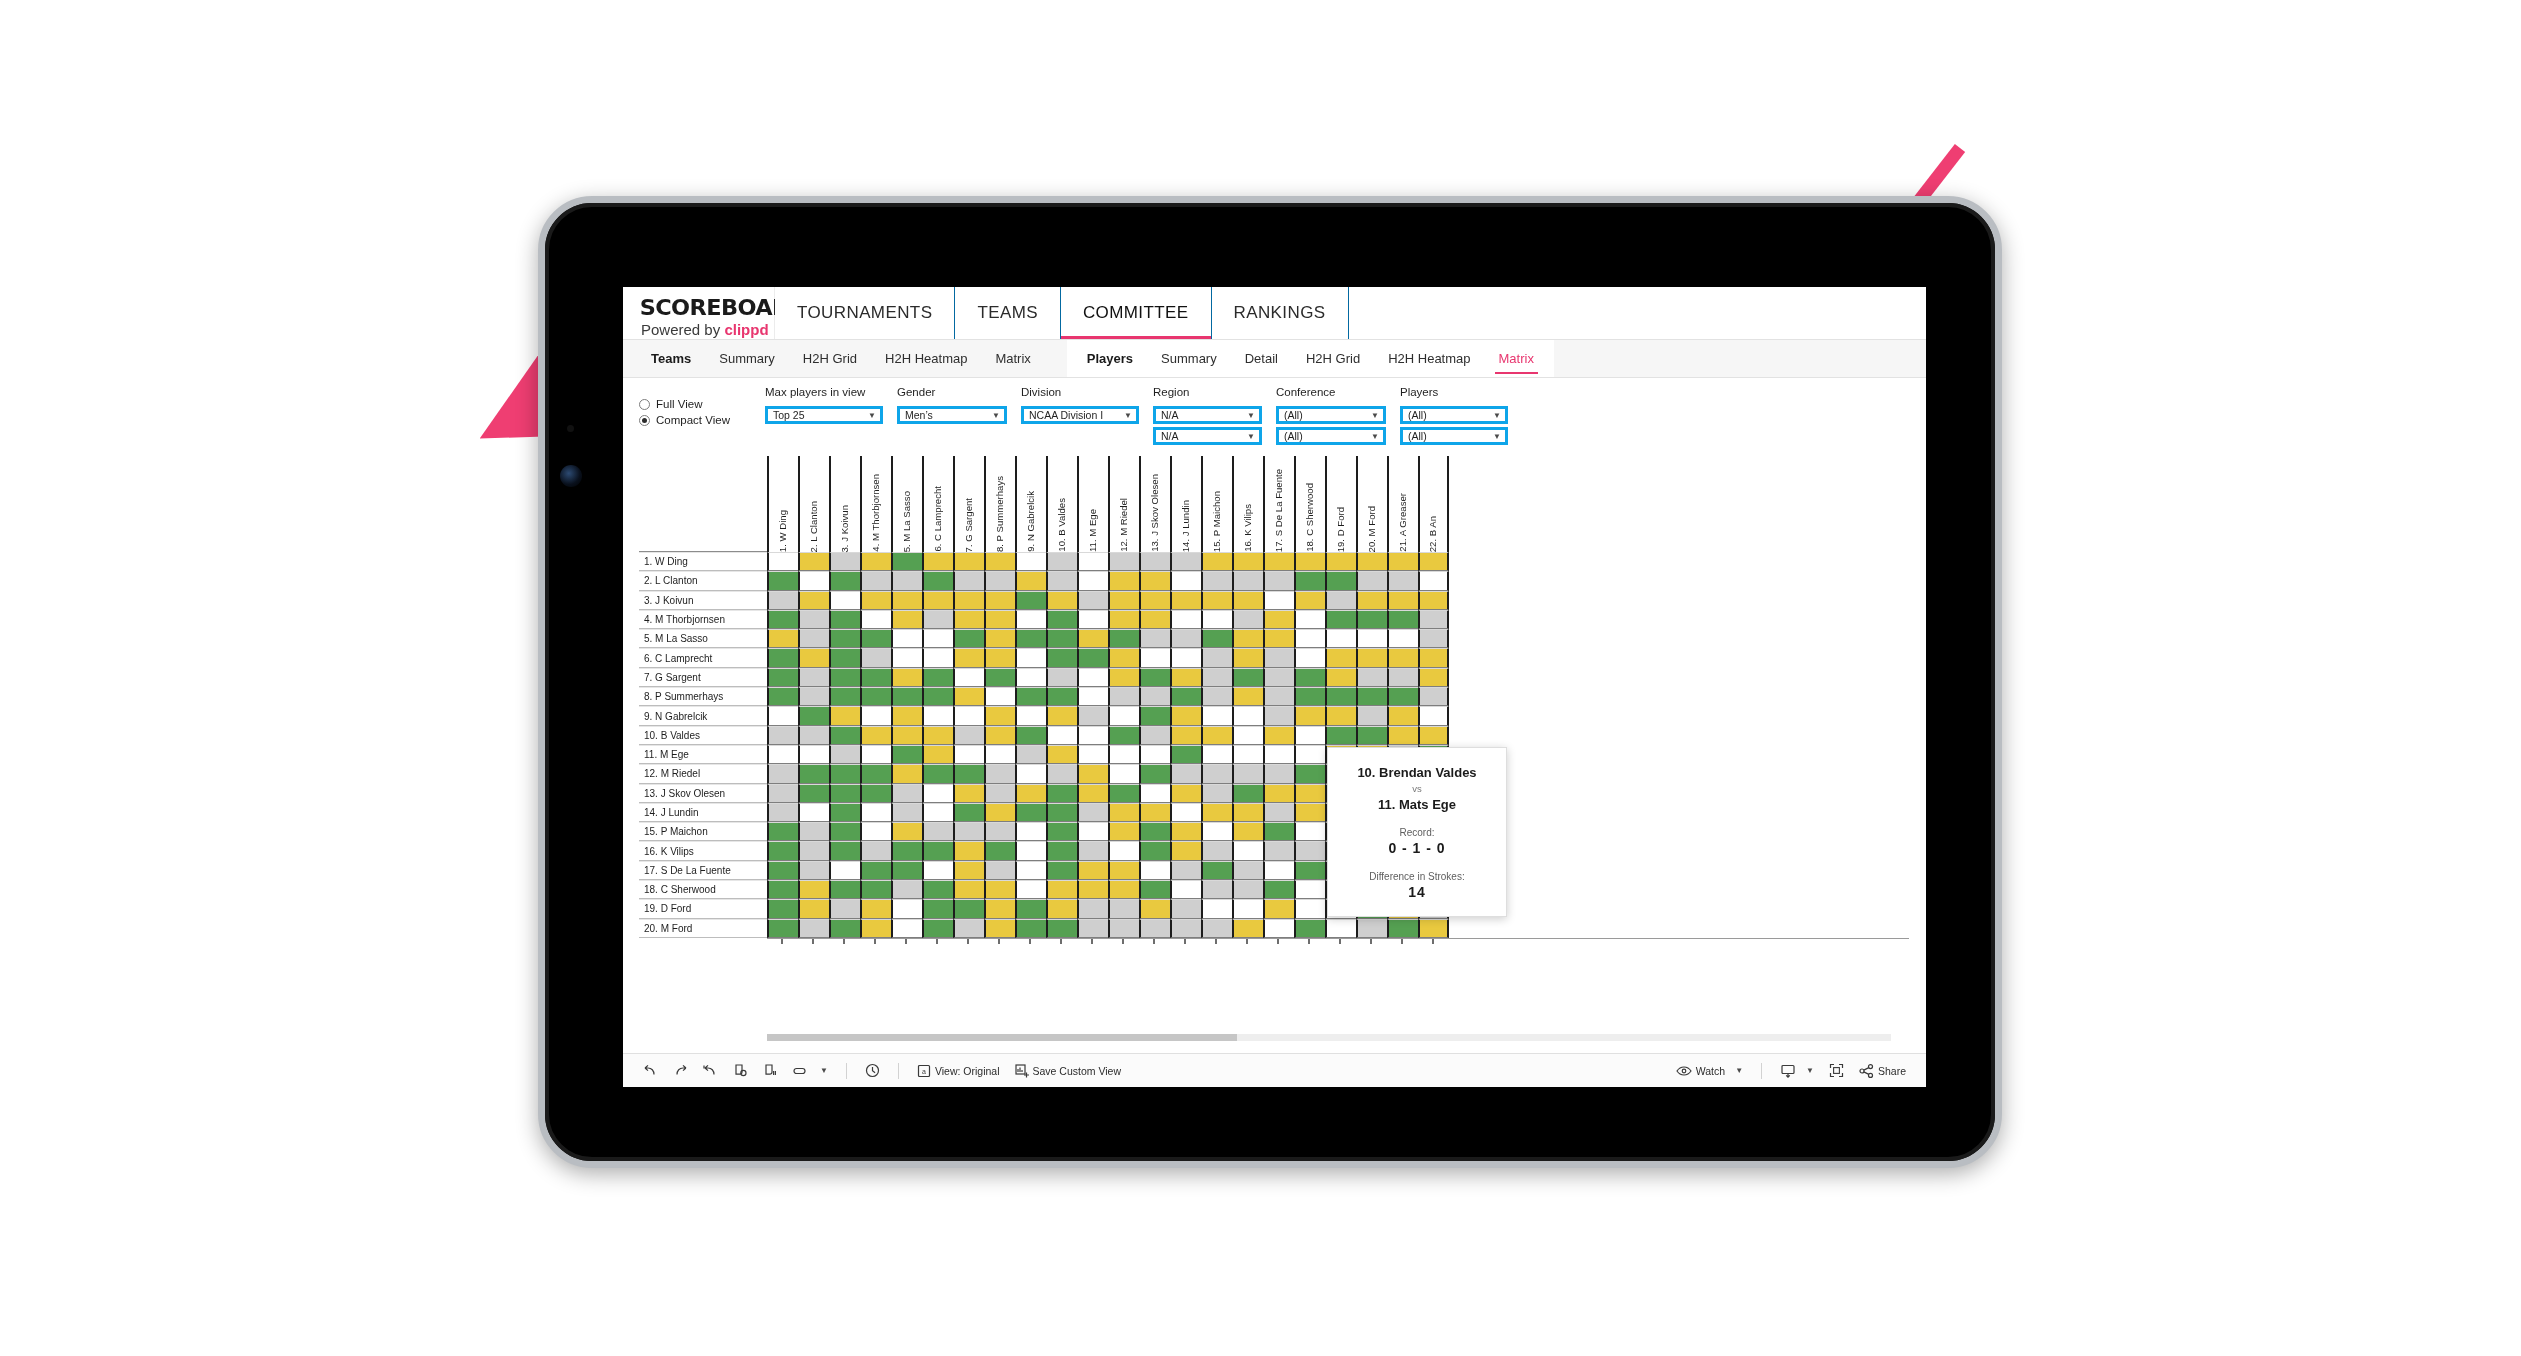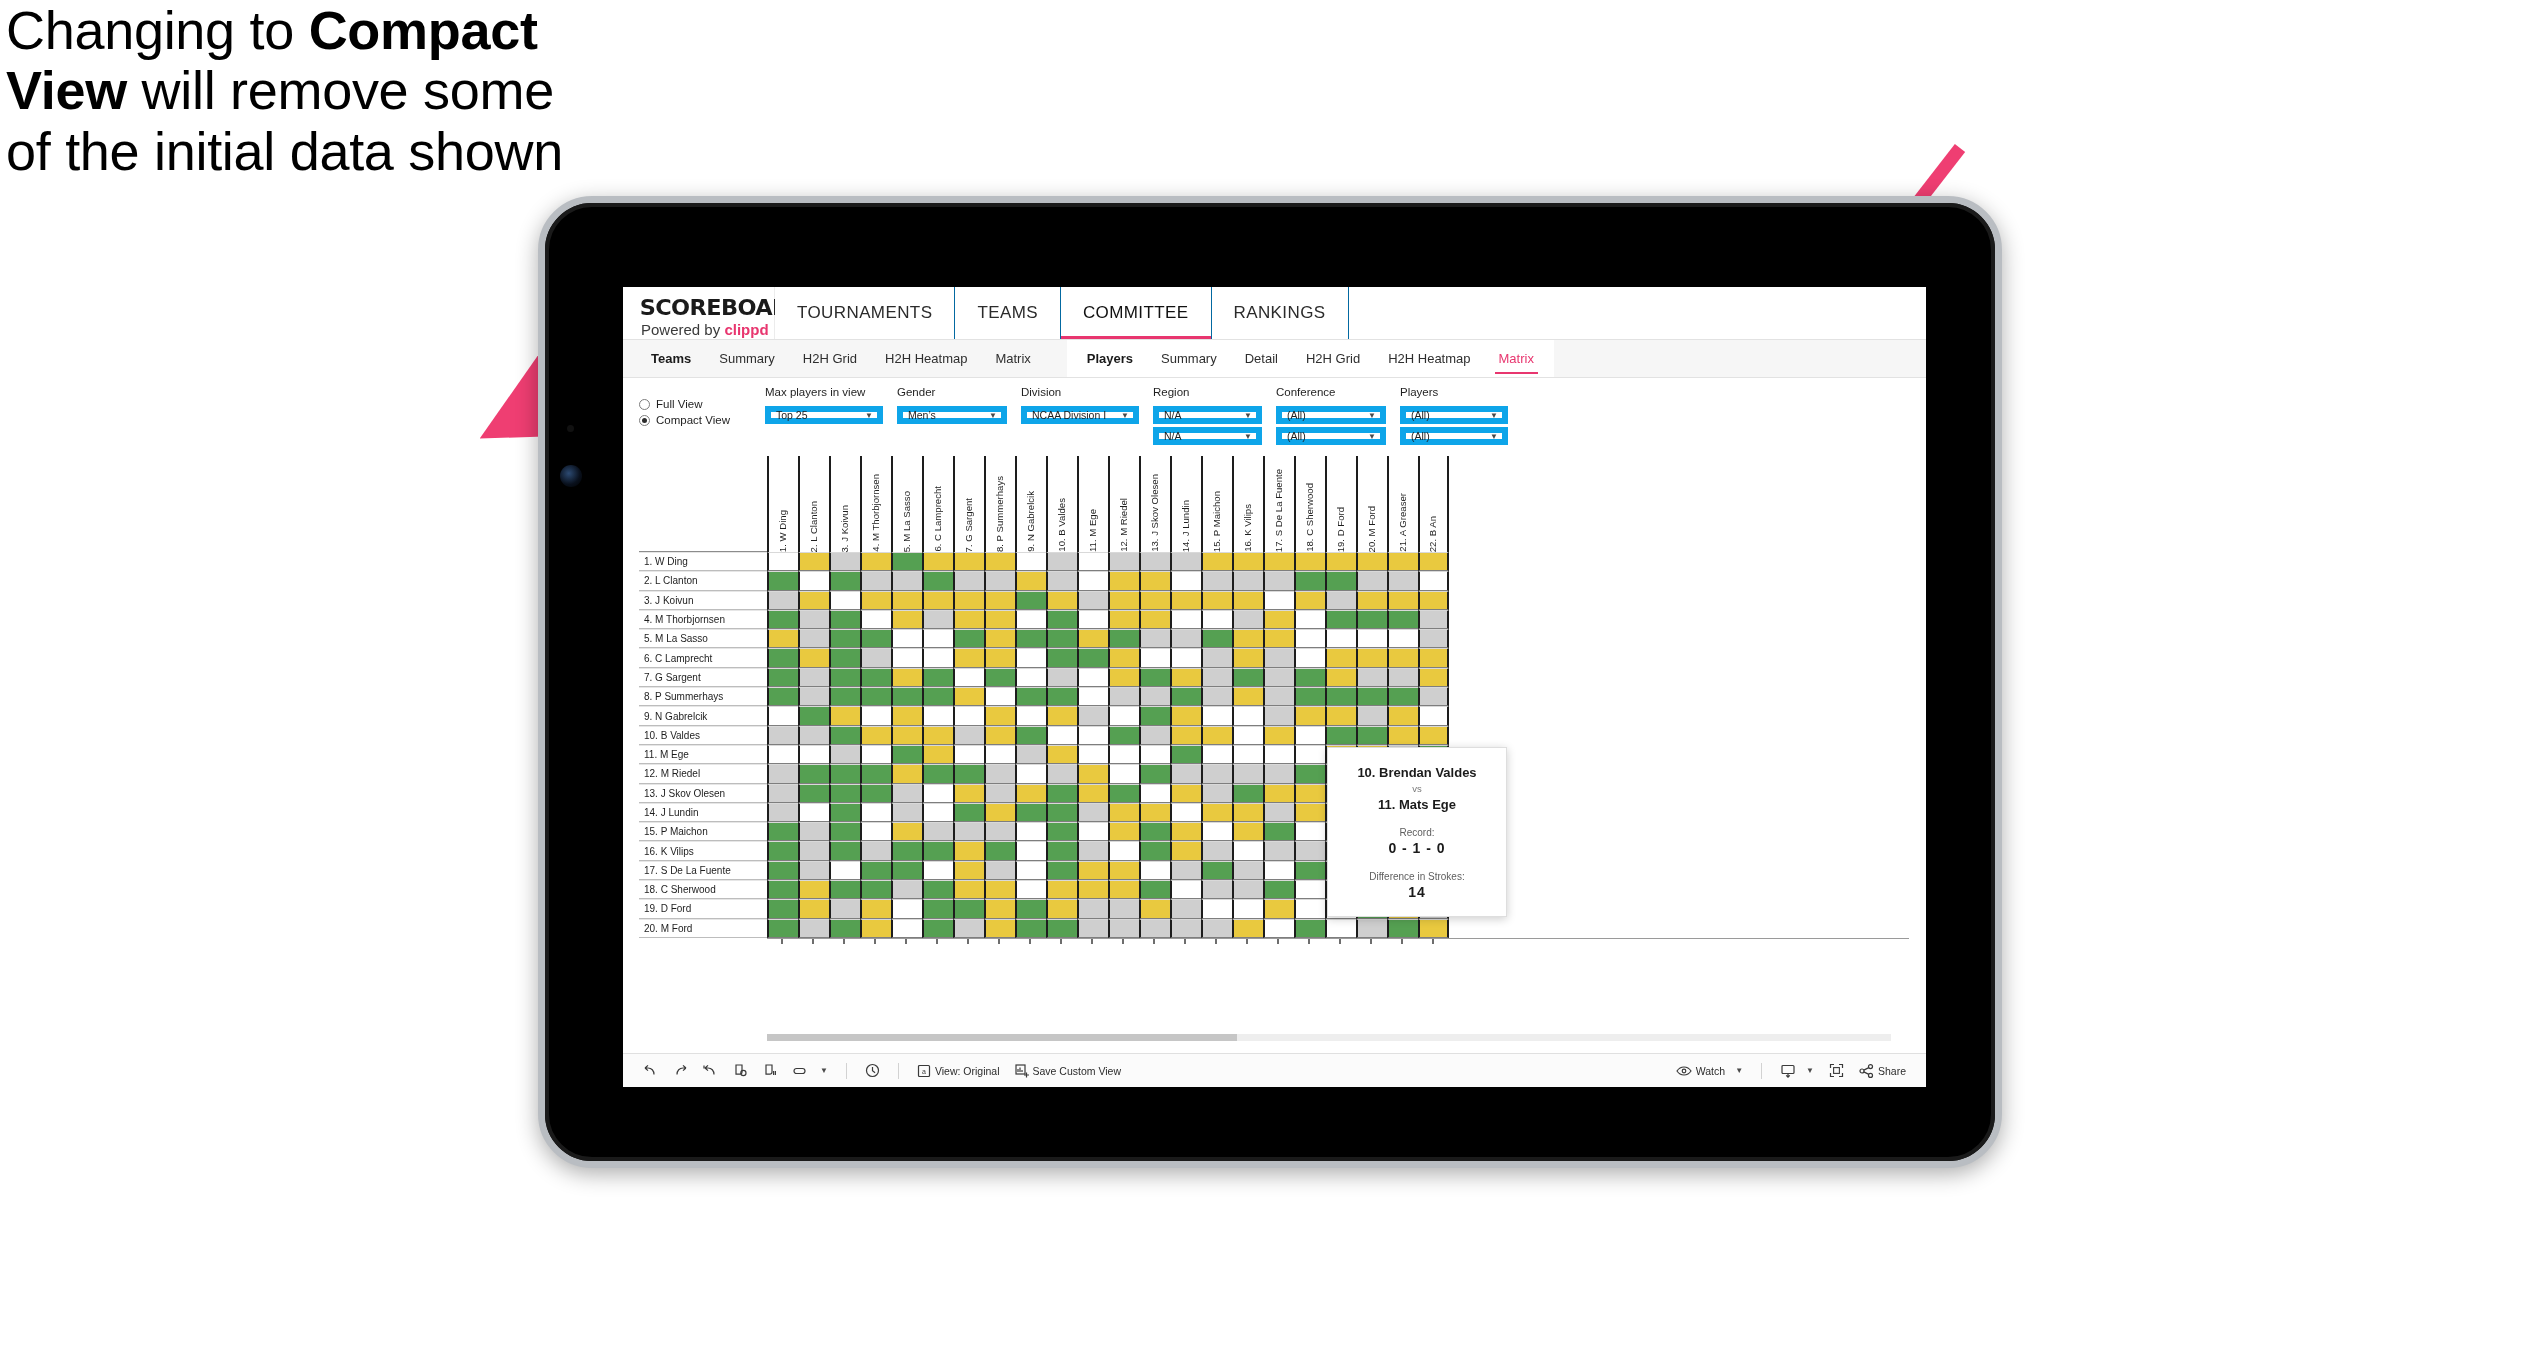--- a/index.html
+++ b/index.html
@@ -123,21 +123,21 @@
   }
   .radio-dot.on::after {
     content: ""; position: absolute; left: 2px; top: 2px;
     width: 5px; height: 5px; border-radius: 50%; background: #2c2c2c;
   }
   .radio-label { font-size: 11.5px; color: #1f1f1f; }
 
   .fgroup { display: flex; flex-direction: column; }
   .fgroup-label { font-size: 11.5px; color: #1f1f1f; margin-bottom: 8px; }
   .select {
-    height: 18px; border: 6px solid #0ea5e9; background: #fff;
+    height: 18px; border: 3px solid #0ea5e9; background: #fff;
     display: flex; align-items: center; justify-content: space-between;
     padding: 0 4px 0 5px; font-size: 10.5px; color: #1f1f1f;
     margin-bottom: 3px; cursor: pointer;
   }
   .caret { font-size: 8px; color: #4a4a4a; margin-left: 6px; }
   .w-maxp { width: 118px; } .w-gender { width: 110px; }
   .w-div { width: 118px; } .w-region { width: 109px; }
   .w-conf { width: 110px; } .w-players { width: 108px; }
 
   
@@ -221,21 +221,20 @@
   }
   .tb-sep { width: 1px; height: 16px; background: #d2d2d2; margin: 0 9px; }
   .tb-spacer { flex: 1; }
   svg.ic { display: block; }
 </style>
 </head>
 <body>
 
 <div id="stage">
 
-  <div class="annot" id="annot-left"><span>Changing to </span><b>Compact View</b><span> will remove some of the initial data shown</span></div>
 
 
   <svg class="arrow" id="arrow-left" viewBox="0 0 360 200">
     <defs>
         <marker id="ahL" markerWidth="7" markerHeight="7" refX="4" refY="3.5" orient="auto">
       <polygon points="0,0 7,3.5 0,7" fill="#ef3e72"></polygon>
         </marker>
       </defs>
     <line x1="348" y1="0" x2="34" y2="170" stroke="#ef3e72" stroke-width="13" marker-end="url(#ahL)"></line>
   </svg>

